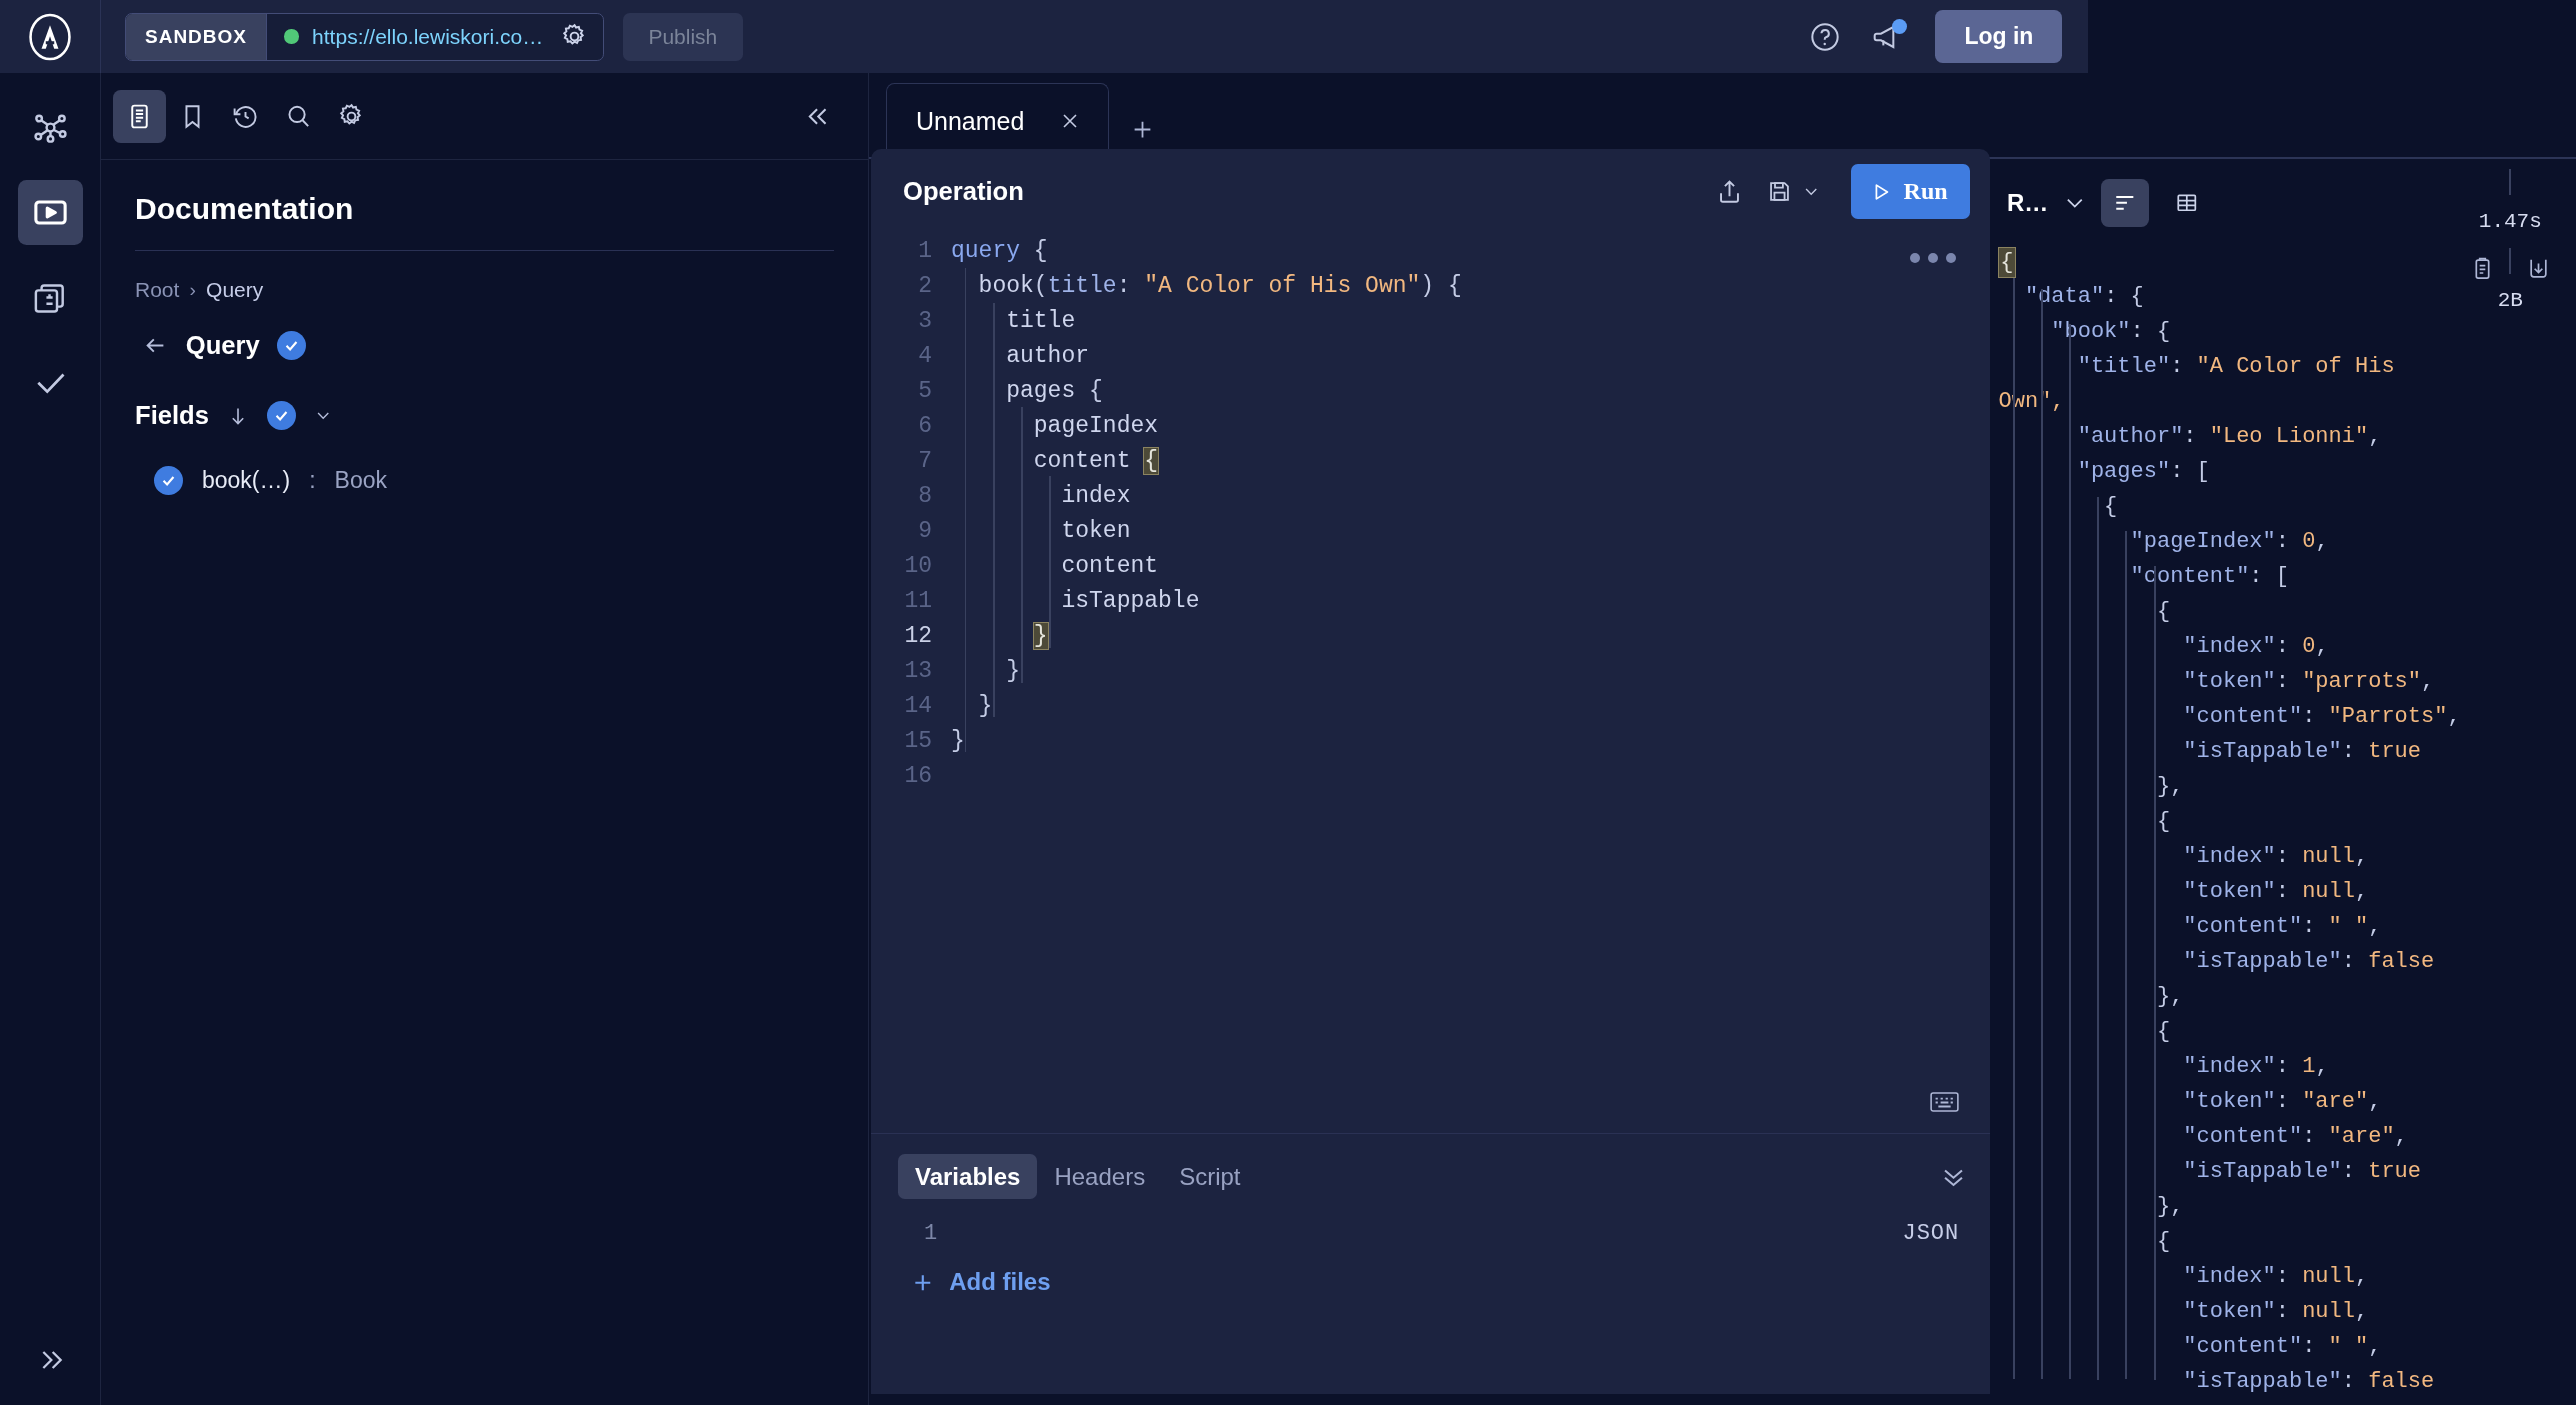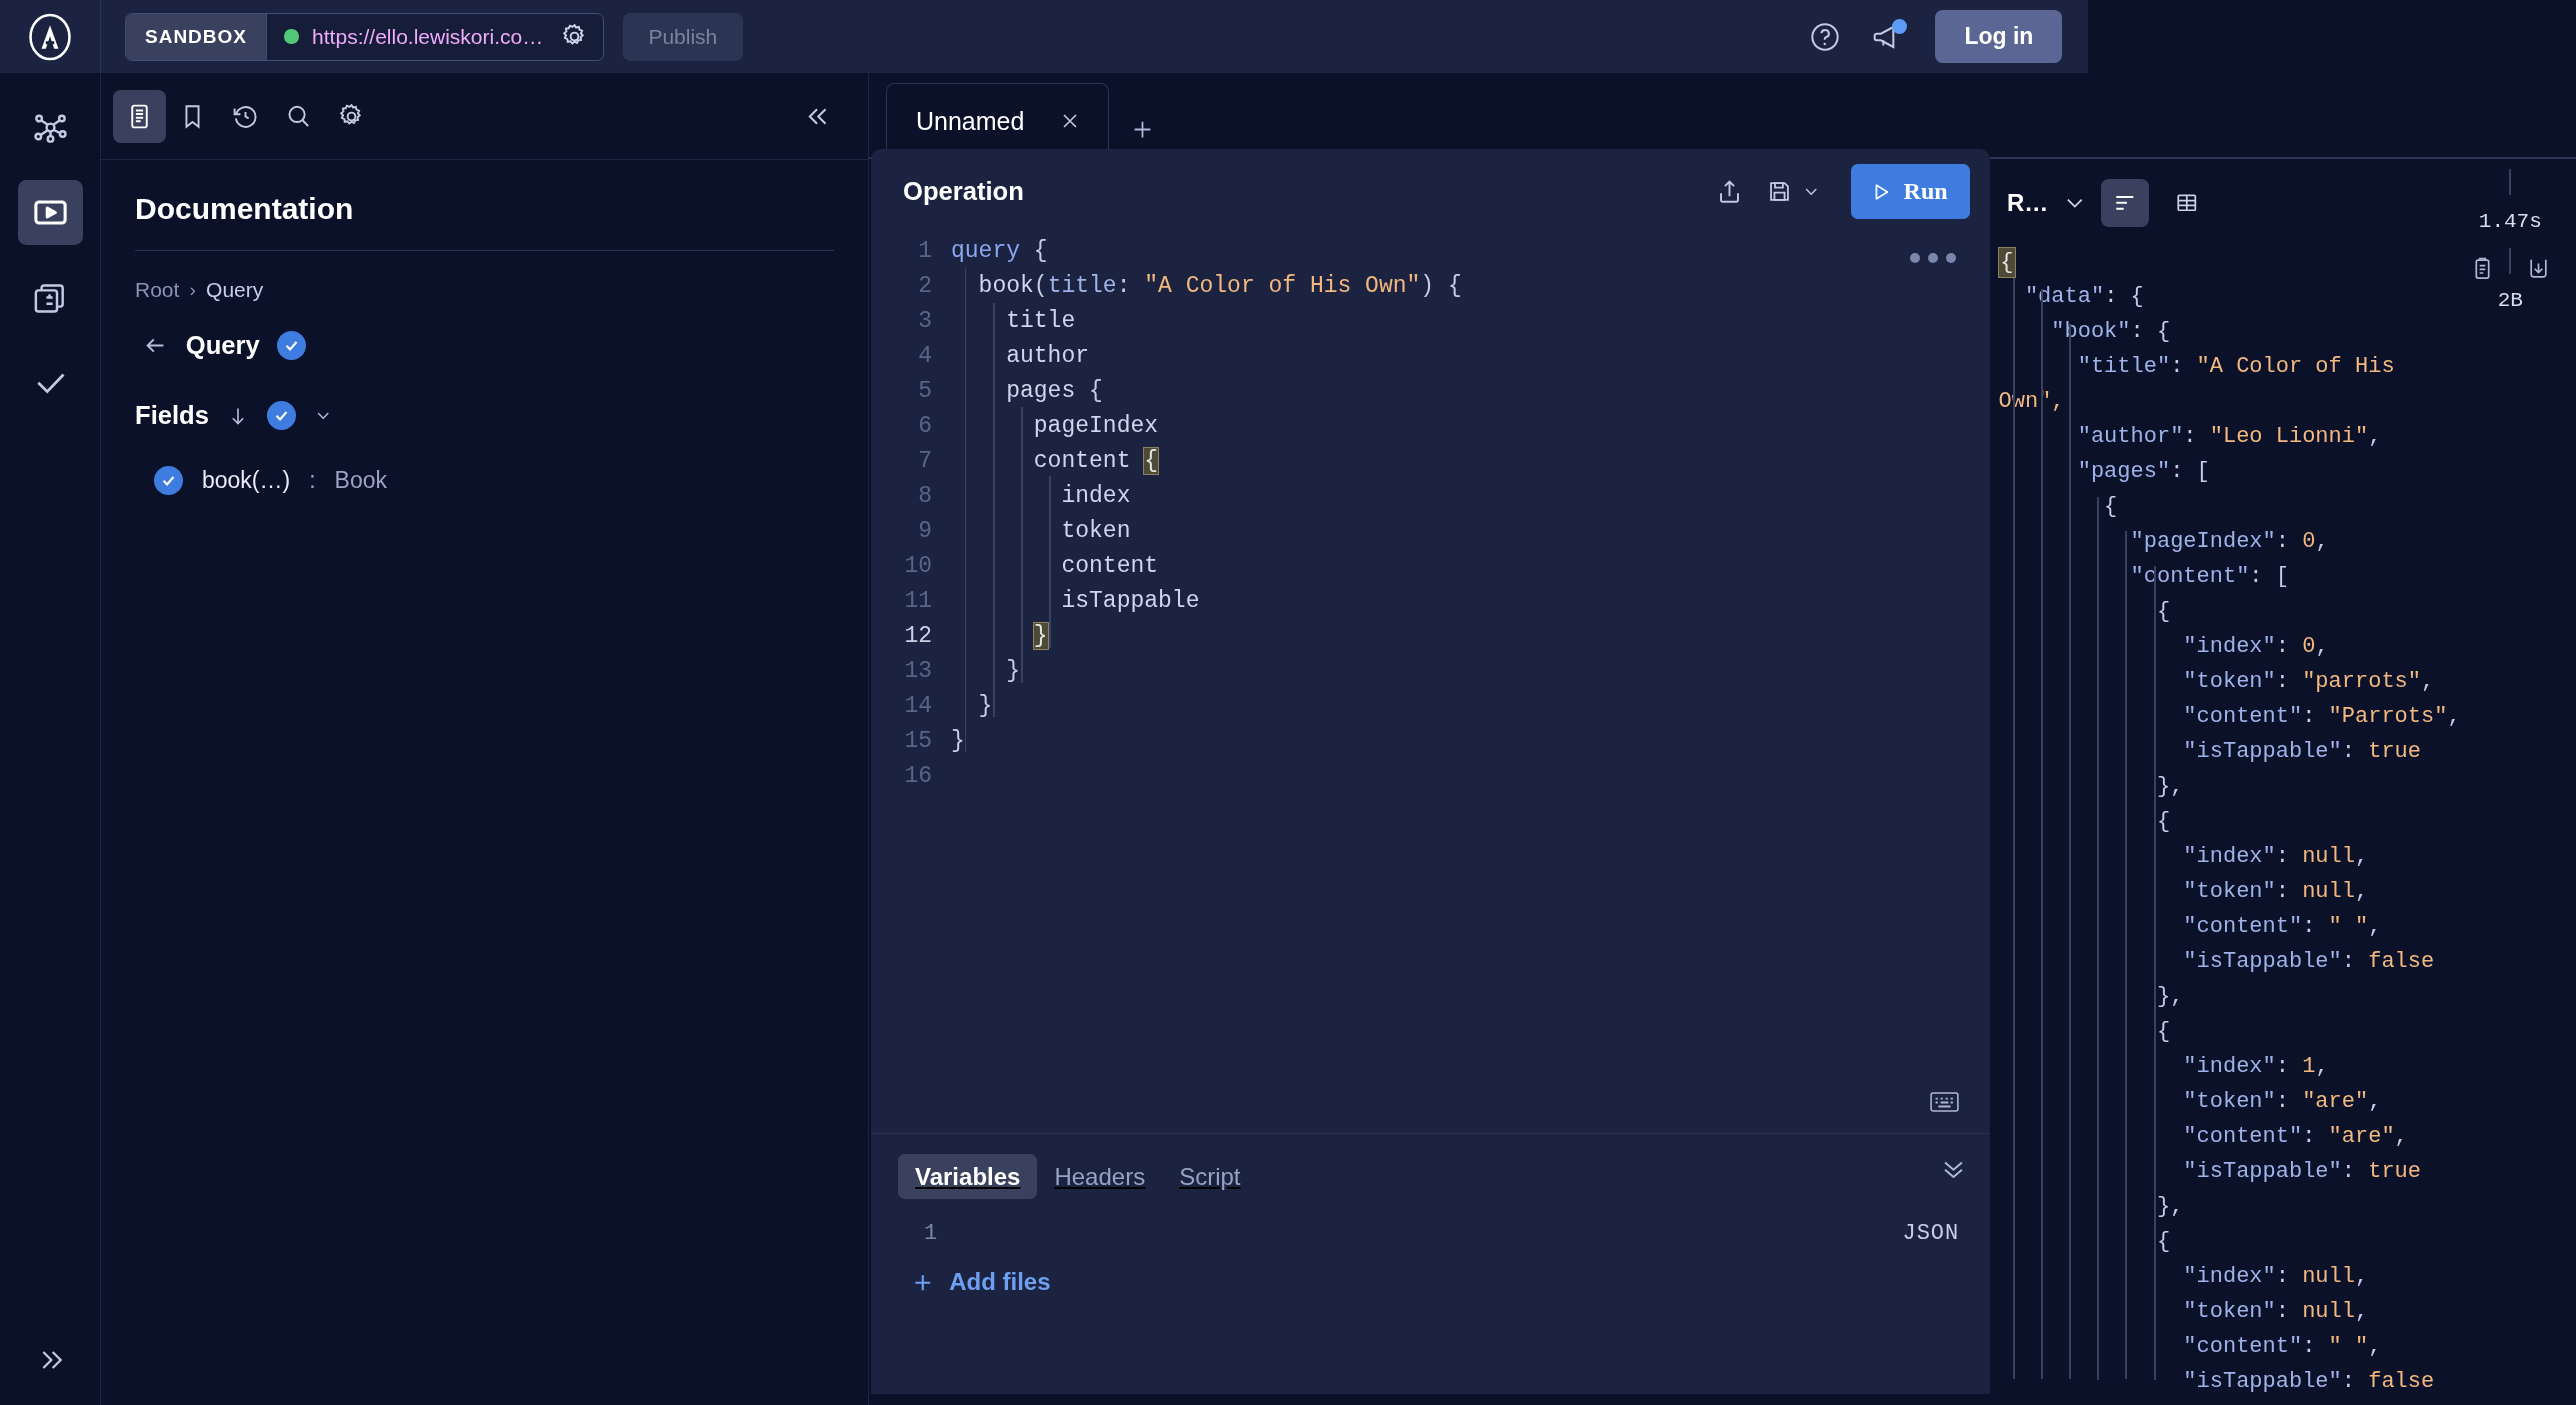--- a/index.html
+++ b/index.html
@@ -31,21 +31,21 @@
   #sandbox-chip {
     height: 100%; display: flex; align-items: center; padding: 0 19px;
     background: #39415f; color: #ffffff;
     font-size: 19px; font-weight: 700; letter-spacing: 1px;
     border-right: 1.7px solid #434c77;
   }
   #endpoint-url-wrap {
     display: flex; align-items: center; gap: 13.6px; padding: 0 13.6px 0 17px;
   }
   .green-dot { width: 14.5px; height: 14.5px; border-radius: 50%; background: #51c878; display:block; }
-  #endpoint-url { color: #f0abfc; font-size: 21px; white-space: nowrap; }
+  #endpoint-url { color: #7dd3fc; font-size: 21px; white-space: nowrap; }
   #endpoint-gear { display: flex; align-items: center; padding-left: 3.4px; }
   #publish-btn {
     height: 48px; padding: 0 25.6px; border-radius: 6.8px; border: none;
     background: #2c3453; color: #7b8499;
     font-size: 21px; font-family: "Liberation Sans", sans-serif;
     display: flex; align-items: center;
   }
   .topbar-right {
     margin-left: auto; display: flex; align-items: center; gap: 29px; padding-right: 25.6px;
   }
@@ -167,21 +167,21 @@
   .k-arg { color: #9fb3e8; }
   .k-str { color: #f2b880; }
   .k-punc { color: #c4ccE6; }
   .brkt { background: #4d4a38; outline: 0.9px solid #8b8360; color: #e5e5dc; }
   #kbd-icon { position: absolute; right: 31px; bottom: 19px; display: flex; }
 
   
   #bottompanel {
     border-top: 1.7px solid #2a3154; flex: 1; display: flex; flex-direction: column;
   }
-  #bp-tabs { display: flex; align-items: flex-start; padding: 20.4px 22px 0 27px; text-decoration: underline; }
+  #bp-tabs { display: flex; align-items: center; padding: 20.4px 22px 0 27px; }
   .bp-tab {
     font-size: 24px; padding: 8.5px 17px; border-radius: 6.8px; cursor: pointer;
     color: #99a2c2;
   }
   .bp-tab.active { background: #39415f; color: #ffffff; font-weight: 700; }
   #bp-collapse { margin-left: auto; cursor: pointer; display: flex; }
   #bp-body { position: relative; padding: 22px 0 0 0; flex: 1; }
   #bp-linenum {
     font-family: "Liberation Mono", monospace; font-size: 22px; color: #7d87a8;
     padding-left: 53px;

